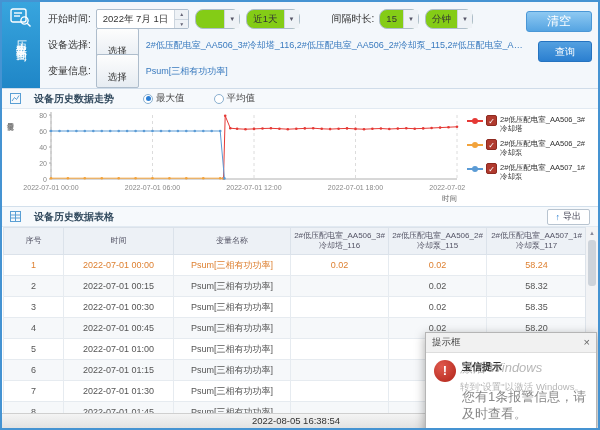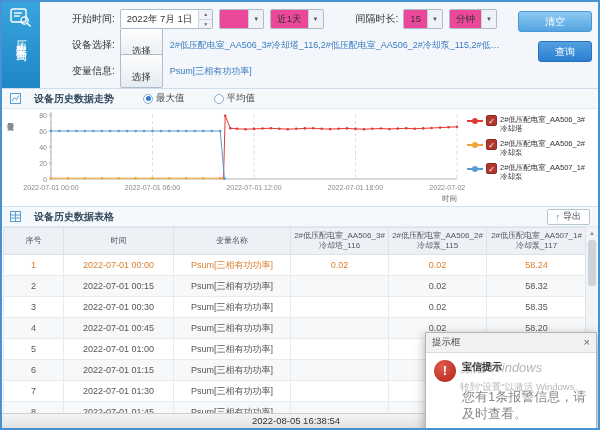--- a/index.html
+++ b/index.html
@@ -1,39 +1,39 @@
 <!DOCTYPE html>
 <html><head>
 <meta charset="utf-8">
 <style>
   html,body{margin:0;padding:0;background:#fff;}
   .window{width:600px;height:430px;box-sizing:border-box;border:2px solid #4593d2;background:#fff;
     position:relative;overflow:hidden;font-family:"Liberation Sans","DejaVu Sans",sans-serif;}
   
-  .header{display:flex;height:86px;background:#f3f7fb;border-bottom:1px solid #cfdce9;gap:24px;}
+  .header{display:flex;height:86px;background:#f3f7fb;border-bottom:1px solid #cfdce9;}
   .sidebar{width:38px;flex:none;background:linear-gradient(#38a5de,#1f86c7);display:flex;flex-direction:column;align-items:center;padding-top:4px;box-sizing:border-box;}
   .sidebar-icon{width:26px;height:24px;display:flex;align-items:center;justify-content:center;}
   .sidebar-title{writing-mode:vertical-rl;text-orientation:upright;color:#fff;font-size:11px;letter-spacing:2px;margin-top:2px;}
   .form{flex:1;min-width:0;padding:5px 4px 0 8px;box-sizing:border-box;}
   .form-row{display:flex;align-items:center;height:24px;margin-bottom:2px;white-space:nowrap;}
   .lbl{font-size:10px;color:#333;margin-right:5px;flex:none;}
   .interval-lbl{margin-left:26px;}
   .date-input{display:inline-flex;height:20px;box-sizing:border-box;border:1px solid #aebdcc;background:#fff;border-radius:2px;align-items:stretch;margin-right:6px;justify-content:center;}
   .date-text{font-size:9.5px;color:#333;padding:0 6px;line-height:18px;}
   .spin{display:flex;flex-direction:column;width:13px;border-left:1px solid #ccd5de;}
   .spin i{flex:1;font-style:normal;font-size:5px;color:#667;background:#eef2f6;display:flex;align-items:center;justify-content:center;}
   .spin i + i{border-top:1px solid #ccd5de;}
-  .combo{display:inline-flex;height:20px;box-sizing:border-box;border:1px solid #aebdcc;background:#ec4899;border-radius:2px;align-items:stretch;margin-right:6px;}
+  .combo{display:inline-flex;height:20px;box-sizing:border-box;border:1px solid #aebdcc;background:#84cc16;border-radius:8px;align-items:stretch;margin-right:6px;}
   .combo .val{font-size:9.5px;color:#333;padding:0 6px;line-height:18px;}
   .combo .arr{width:14px;background:#eef2f6;border-left:1px solid #ccd5de;font-size:6px;color:#556;display:flex;align-items:center;justify-content:center;}
   .combo.small .val{min-width:16px;}
   .select-btn{height:28px;padding:16px 11px;font-size:9.5px;color:#333;background:linear-gradient(#fdfdfd,#e6ecf2);border:1px solid #aebdcc;border-radius:2px;margin-right:7px;cursor:pointer;}
   .blue-text{font-size:9px;color:#3a7bbf;overflow:hidden;text-overflow:ellipsis;white-space:nowrap;flex:1;min-width:0;}
   .header-actions{width:64px;flex:none;padding:9px 6px 0 0;display:flex;flex-direction:column;gap:9px;align-items:flex-end;}
-  .btn-clear{width:74px;height:21px;background:linear-gradient(#8ec9f2,#55a4e2);border:1px solid #4a97d6;border-radius:3px;color:#fff;font-size:10px;cursor:pointer;}
+  .btn-clear{width:66px;height:21px;background:linear-gradient(#8ec9f2,#55a4e2);border:1px solid #4a97d6;border-radius:3px;color:#fff;font-size:12px;cursor:pointer;}
   .btn-query{width:54px;height:21px;background:linear-gradient(#53a0e0,#2b7fd0);border:1px solid #2573c0;border-radius:3px;color:#fff;font-size:10px;cursor:pointer;}
   
   .section-header{height:19px;display:flex;align-items:center;padding:0 8px;background:#f6f9fc;border-bottom:1px solid #e2eaf2;gap:13px;}
   .sec-title{font-size:10px;color:#334b5f;font-weight:bold;}
   .radio{display:inline-flex;align-items:center;gap:3px;font-size:9.5px;color:#444;margin-left:16px;cursor:pointer;}
   .rb{width:10px;height:10px;border:1px solid #8ab0d0;border-radius:50%;background:#fff;display:inline-block;position:relative;box-sizing:border-box;}
   .rb.checked::after{content:'';position:absolute;left:1.5px;top:1.5px;right:1.5px;bottom:1.5px;background:#2b7fd6;border-radius:50%;}
   
   .chart-section{border-bottom:1px solid #d3e0ec;}
   .chart-wrap{display:flex;height:97px;padding-left:2px;}

